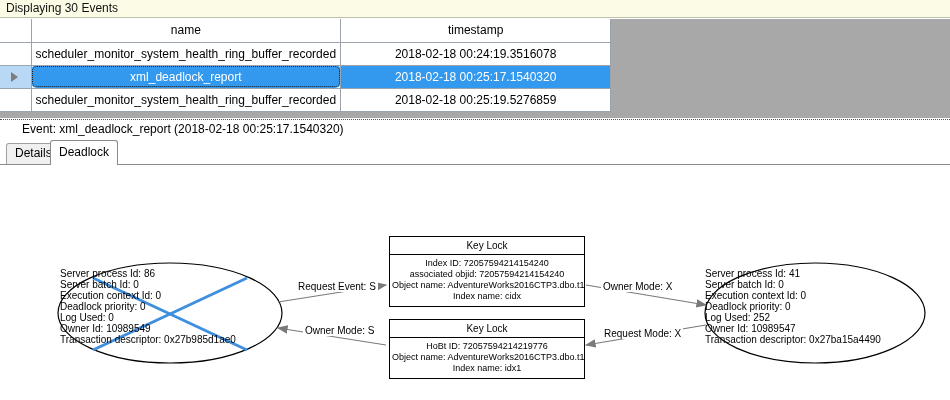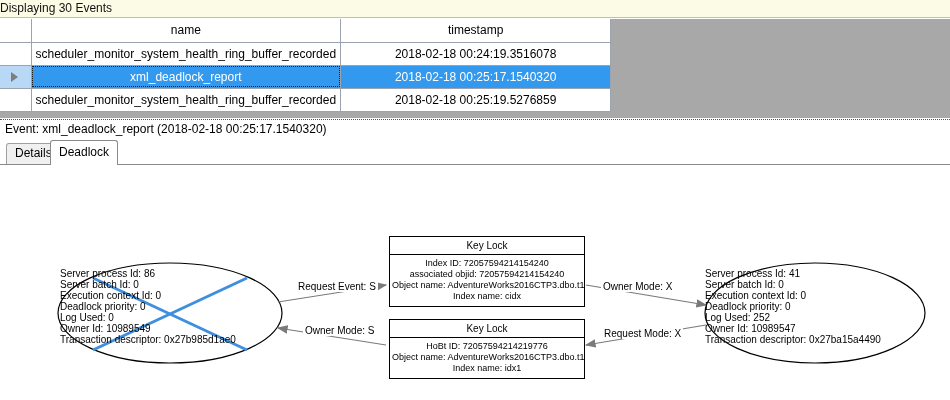--- a/index.html
+++ b/index.html
@@ -25,20 +25,21 @@
   
   .banner {
     position: absolute;
     left: 0; top: 0;
     width: 950px; height: 18px;
     background: #fcfce6;
     border-bottom: 1px solid #c0c0b0;
     box-sizing: border-box;
     font-size: 12px;
     line-height: 17px;
+    padding-left: 6px;
     color: #111;
   }
 
   
   .grid {
     position: absolute;
     left: 0; top: 19px;
     width: 950px; height: 99px;
     background: #a8a8a8;
     overflow: hidden;
@@ -72,41 +73,42 @@
     background: #ffffff;
   }
   .row-selected .row-sel-cell { background: #b9d8f5; }
   .row-selected td.cell-text {
     background: #3399ee;
     color: #ffffff;
   }
   .row-selected td.cell-text.focused {
     outline: 1px dotted #1b1b1b;
     outline-offset: -2px;
+    border-radius: 6px;
   }
   .caret {
     position: absolute;
     left: 11px; top: 50%;
     margin-top: -5px;
     width: 0; height: 0;
     border-left: 7px solid #7d7d7d;
     border-top: 5px solid transparent;
     border-bottom: 5px solid transparent;
   }
 
   
   .event-line {
     position: absolute;
     left: 0; top: 119px;
     width: 950px; height: 19px;
     border-top: 1px dotted #555;
     box-sizing: border-box;
     font-size: 12px;
     line-height: 19px;
-    padding-left: 5px;
+    padding-left: 22px;
     background: #ffffff;
   }
   .tabstrip {
     position: absolute;
     left: 0; top: 140px;
     width: 896px; height: 24px;
     background: #ffffff;
   }
   .tab {
     position: absolute;

